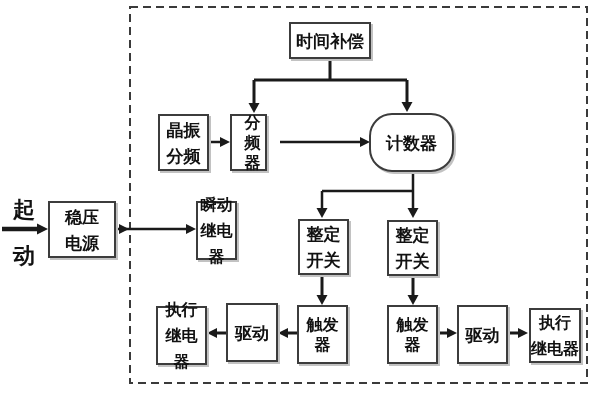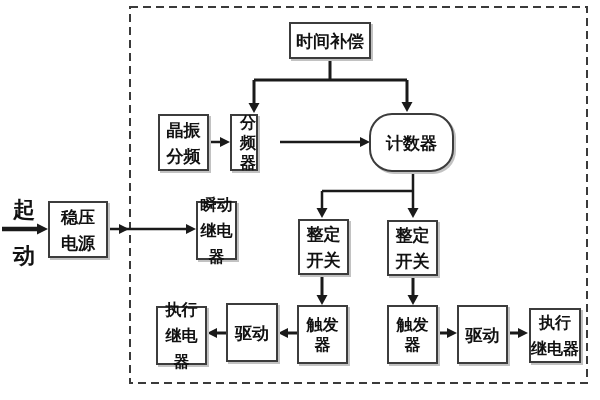--- a/index.html
+++ b/index.html
@@ -55,23 +55,23 @@
     justify-content: space-between;
     align-items: center;
     font-size: 22px;
     font-weight: 600;
     color: #111111;
     line-height: 24px;
   }
   
   #box-time-compensation { left: 289px; top: 22px;  width: 82px; height: 37px; }
   #box-crystal-divider   { left: 158px; top: 114px; width: 51px; height: 57px; }
-  #box-frequency-divider { left: 230px; top: 114px; width: 28px; height: 57px; font-size: 16px; padding-left: 8px; }
+  #box-frequency-divider { left: 230px; top: 114px; width: 37px; height: 57px; font-size: 16px; padding-left: 8px; }
   #box-counter           { left: 369px; top: 113px; width: 85px; height: 59px; border-radius: 23px; }
-  #box-regulated-power   { left: 48px;  top: 201px; width: 60px; height: 57px; }
+  #box-regulated-power   { left: 48px;  top: 201px; width: 68px; height: 57px; }
   #box-instant-relay     { left: 196px; top: 201px; width: 41px; height: 59px; font-size: 16px; }
   #box-setting-switch-left  { left: 298px; top: 219px; width: 51px; height: 56px; }
   #box-setting-switch-right { left: 387px; top: 220px; width: 51px; height: 56px; }
   #box-exec-relay-left   { left: 156px; top: 306px; width: 51px; height: 59px; font-size: 16px; }
   #box-drive-left        { left: 226px; top: 303px; width: 52px; height: 59px; }
   #box-trigger-left      { left: 297px; top: 305px; width: 51px; height: 59px; font-size: 16px; }
   #box-trigger-right     { left: 387px; top: 305px; width: 51px; height: 59px; font-size: 16px; }
   #box-drive-right       { left: 457px; top: 305px; width: 51px; height: 59px; }
   #box-exec-relay-right  { left: 529px; top: 308px; width: 52px; height: 55px; font-size: 16px; }
 </style>

